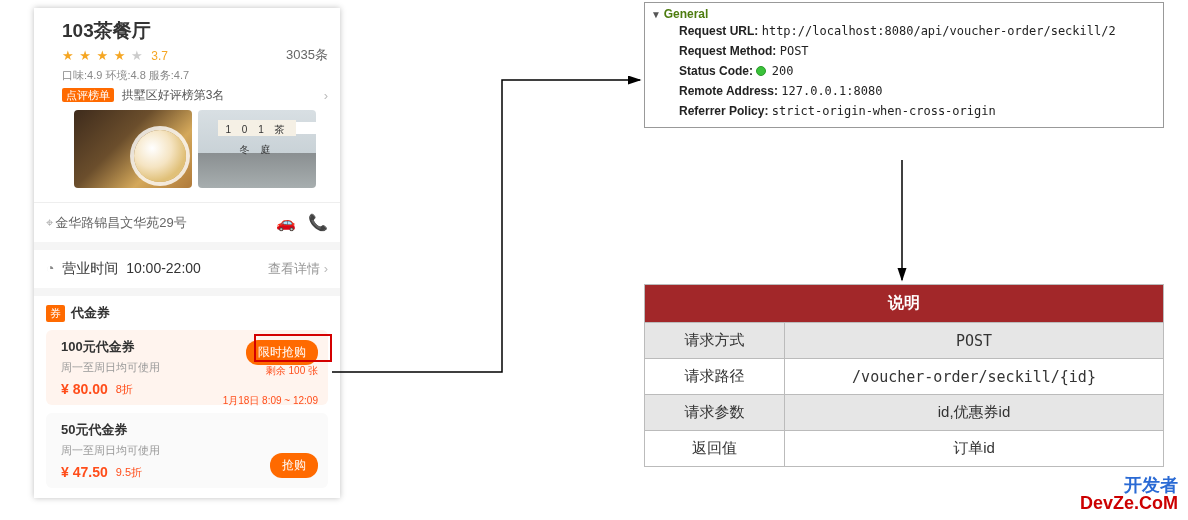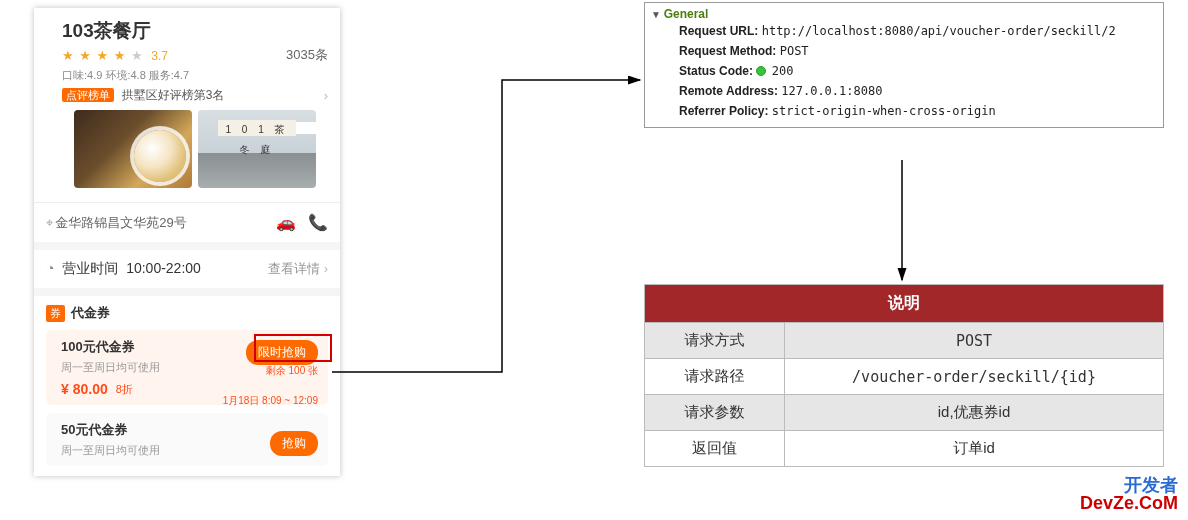--- a/index.html
+++ b/index.html
@@ -157,20 +157,24 @@
         </div>
         <button class="v-btn">限时抢购</button>
         <div class="v-meta line1">剩余 100 张</div>
         <div class="v-meta line2">1月18日 8:09 ~ 12:09</div>
         <div class="box-hl" style="left:208px; top:4px; width:78px; height:28px;"></div>
       </div>
 
       <div class="v-card white">
         <div class="v-title">50元代金券</div>
         <div class="v-sub">周一至周日均可使用</div>
+        <div class="v-price-row">
+          <span class="v-price">¥ 47.50</span>
+          <span class="v-disc">9.5折</span>
+        </div>
         <button class="v-btn buy">抢购</button>
       </div>
     </div>
   </div>
 
   <div class="devtools">
     <div class="dt-head">General</div>
     <div class="dt-row">
       <b>Request URL:</b>
       <span class="mono">http://localhost:8080/api/voucher-order/seckill/2</span>

